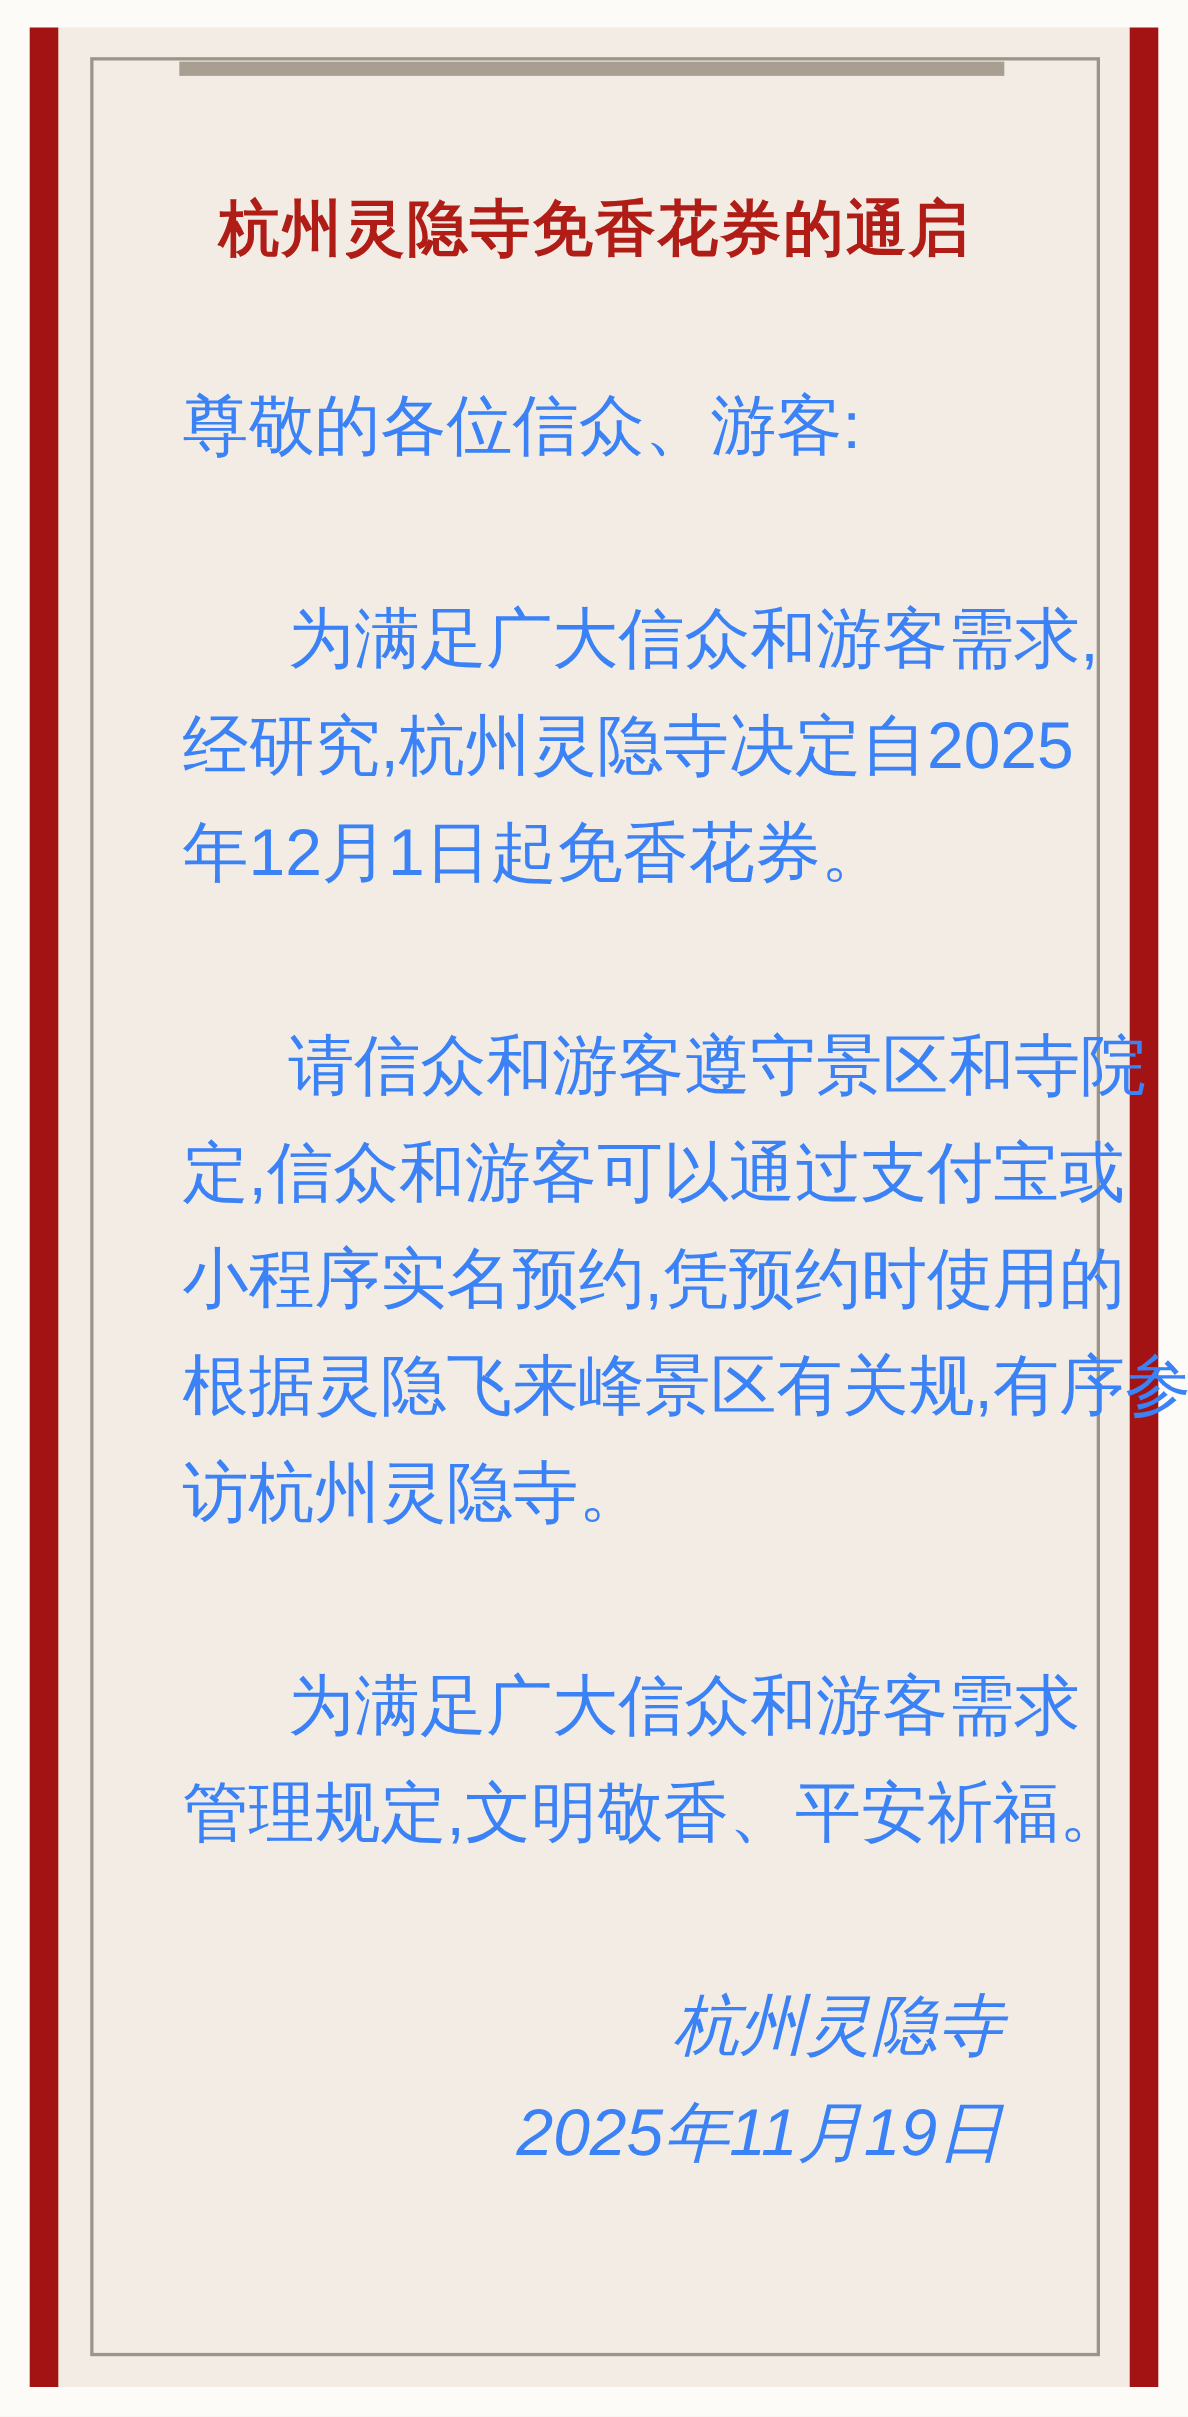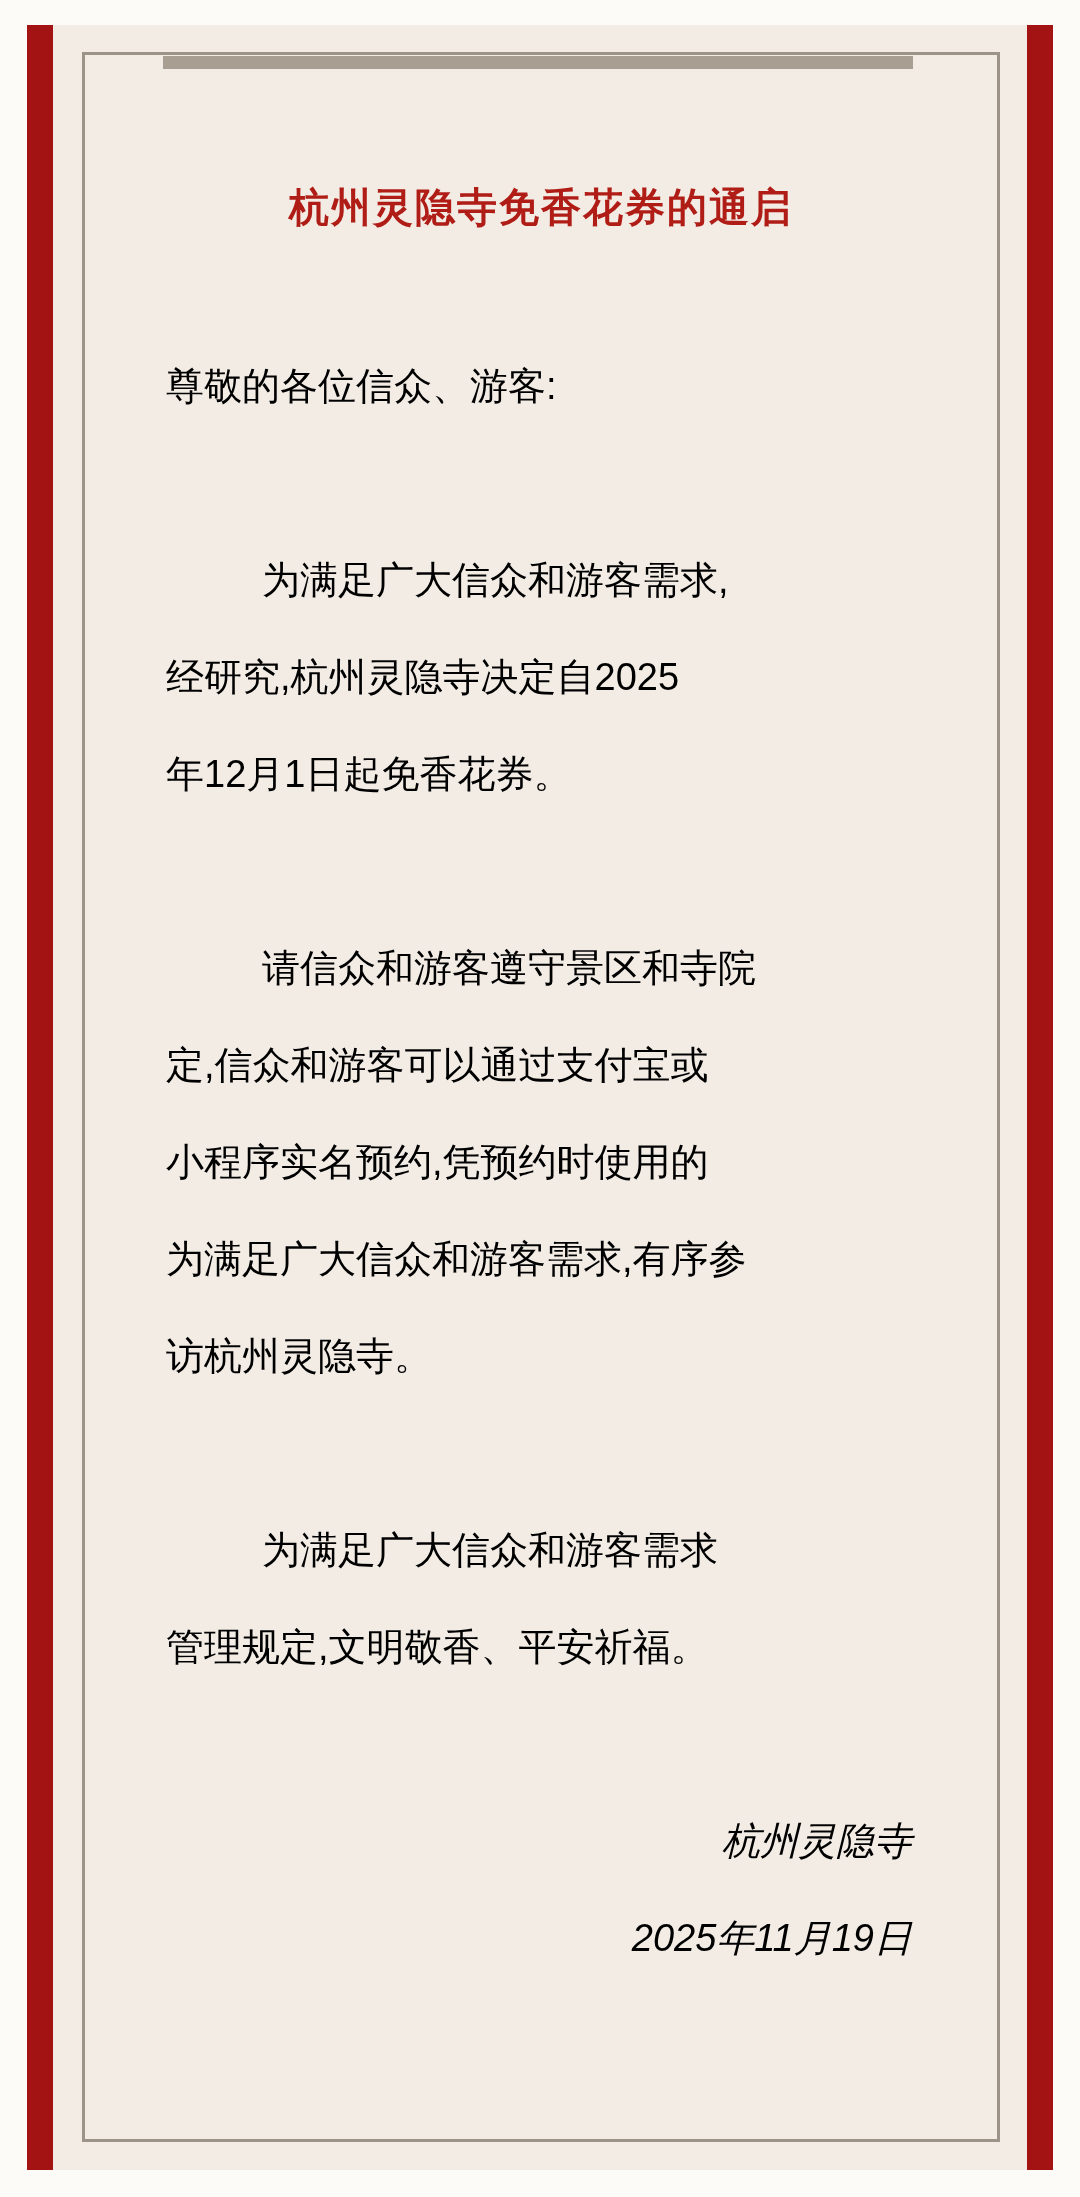--- a/index.html
+++ b/index.html
@@ -47,34 +47,34 @@
     width: 750px;
     height: 13px;
     background: #a89f92;
   }
   .notice-title {
     position: absolute;
     left: 82px;
     top: 170px;
     width: 918px;
     text-align: center;
-    font-size: 40px;
+    font-size: 55px;
     line-height: 74px;
     font-weight: bold;
     color: #b01d16;
     letter-spacing: 2px;
   }
   .content {
     position: absolute;
     left: 166px;
     top: 338px;
     width: 746px;
-    font-size: 38px;
+    font-size: 60px;
     line-height: 97px;
-    color: #000000;
+    color: #3b82f6;
   }
   .para {
     margin: 0 0 97px 0;
   }
   .line {
     white-space: nowrap;
   }
   .line.indent {
     text-indent: 96px;
   }
@@ -107,21 +107,21 @@
   <div class="para">
     <div class="line indent">为满足广大信众和游客需求,</div>
     <div class="line">经研究,杭州灵隐寺决定自2025</div>
     <div class="line">年12月1日起免香花券。</div>
   </div>
 
   <div class="para">
     <div class="line indent">请信众和游客遵守景区和寺院</div>
     <div class="line">定,信众和游客可以通过支付宝或</div>
     <div class="line">小程序实名预约,凭预约时使用的</div>
-    <div class="line">为满足广大信众和游客需求,有序参</div>
+    <div class="line">根据灵隐飞来峰景区有关规,有序参</div>
     <div class="line">访杭州灵隐寺。</div>
   </div>
 
   <div class="para">
     <div class="line indent">为满足广大信众和游客需求</div>
     <div class="line">管理规定,文明敬香、平安祈福。</div>
   </div>
 
   <div class="closing">
     <div class="line">杭州灵隐寺</div>

